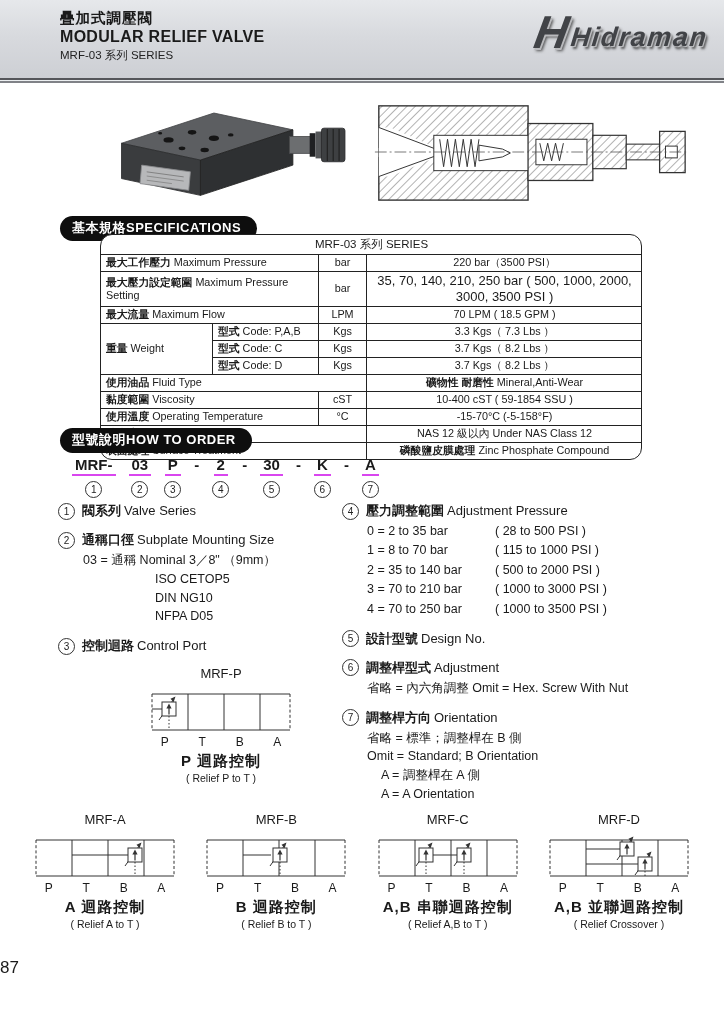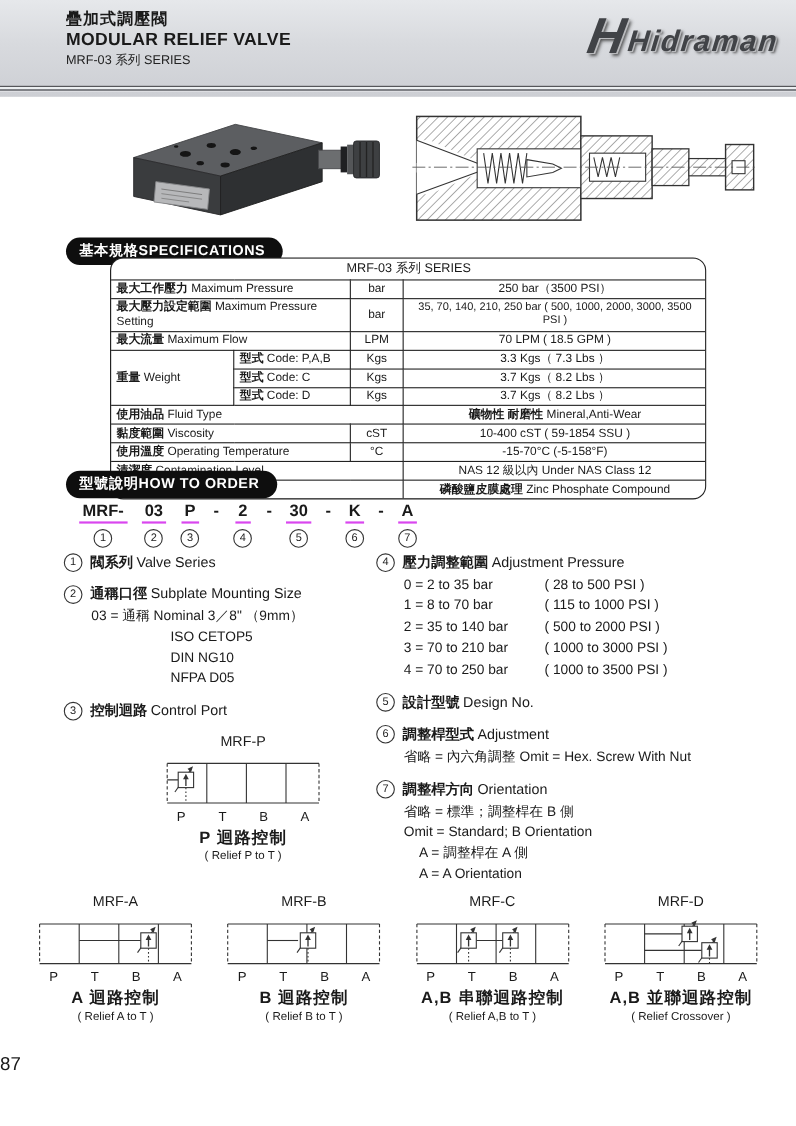--- a/index.html
+++ b/index.html
@@ -1,21 +1,21 @@
 <!DOCTYPE html>
 <html><head>
 <meta charset="utf-8">
 <style>
   html,body{margin:0;padding:0;}
   body{width:724px;height:1024px;background:#fff;color:#1a1a1a;
        font-family:"Liberation Sans",sans-serif;-webkit-font-smoothing:antialiased;}
   .page{position:relative;width:724px;height:1024px;overflow:hidden;background:#fff;}
 
   
-  .header{position:absolute;top:0;left:0;width:724px;height:88px;
+  .header{position:absolute;top:0;left:0;width:724px;height:78px;
           background:linear-gradient(180deg,#e6e8eb 0%,#d8dade 45%,#cdcfd4 100%);}
   .header-rule{position:absolute;top:78px;left:0;width:724px;height:5px;
           background:linear-gradient(180deg,#55565a 0 1.5px,#eceff1 1.5px 3px,#808287 3px 4.5px,#fff 4.5px);}
   .titles{position:absolute;left:60px;top:9px;line-height:1.25;}
   .t-zh{font-weight:bold;font-size:14.5px;letter-spacing:1px;}
   .t-en{font-weight:bold;font-size:16px;letter-spacing:.3px;}
   .t-series{font-size:11.5px;color:#222;margin-top:1px;}
   .logo{position:absolute;right:16px;top:12px;display:flex;align-items:flex-end;
         font-style:italic;font-weight:bold;color:#414347;}
   .logo-h{font-size:46px;line-height:.9;transform:skewX(-10deg);
@@ -173,26 +173,26 @@
           <col style="width:48px">
           <col style="width:276px">
         </colgroup>
       <tbody>
           <tr class="t-head">
         <td colspan="4">MRF-03  系列 SERIES</td>
       </tr>
       <tr>
         <td colspan="2" class="lbl"><span class="zh">最大工作壓力</span><span class="en">Maximum Pressure</span></td>
         <td class="unit">bar</td>
-        <td class="val">250  bar（3500  PSI）</td>
+        <td class="val">220  bar（3500  PSI）</td>
       </tr>
       <tr>
         <td colspan="2" class="lbl"><span class="zh">最大壓力設定範圍</span><span class="en">Maximum Pressure Setting</span></td>
         <td class="unit">bar</td>
-        <td class="val" style="font-size:10px">35, 70, 140, 210, 250 bar ( 500, 1000, 2000, 3000, 3500 PSI )</td>
+        <td class="val" style="font-size:13px">35, 70, 140, 210, 250 bar ( 500, 1000, 2000, 3000, 3500 PSI )</td>
       </tr>
       <tr>
         <td colspan="2" class="lbl"><span class="zh">最大流量</span><span class="en">Maximum Flow</span></td>
         <td class="unit">LPM</td>
         <td class="val">70  LPM ( 18.5  GPM )</td>
       </tr>
       <tr>
         <td rowspan="3" class="lbl"><span class="zh">重量</span><span class="en">Weight</span></td>
         <td class="lbl"><span class="zh">型式</span><span class="en">Code: P,A,B</span></td>
         <td class="unit">Kgs</td>

